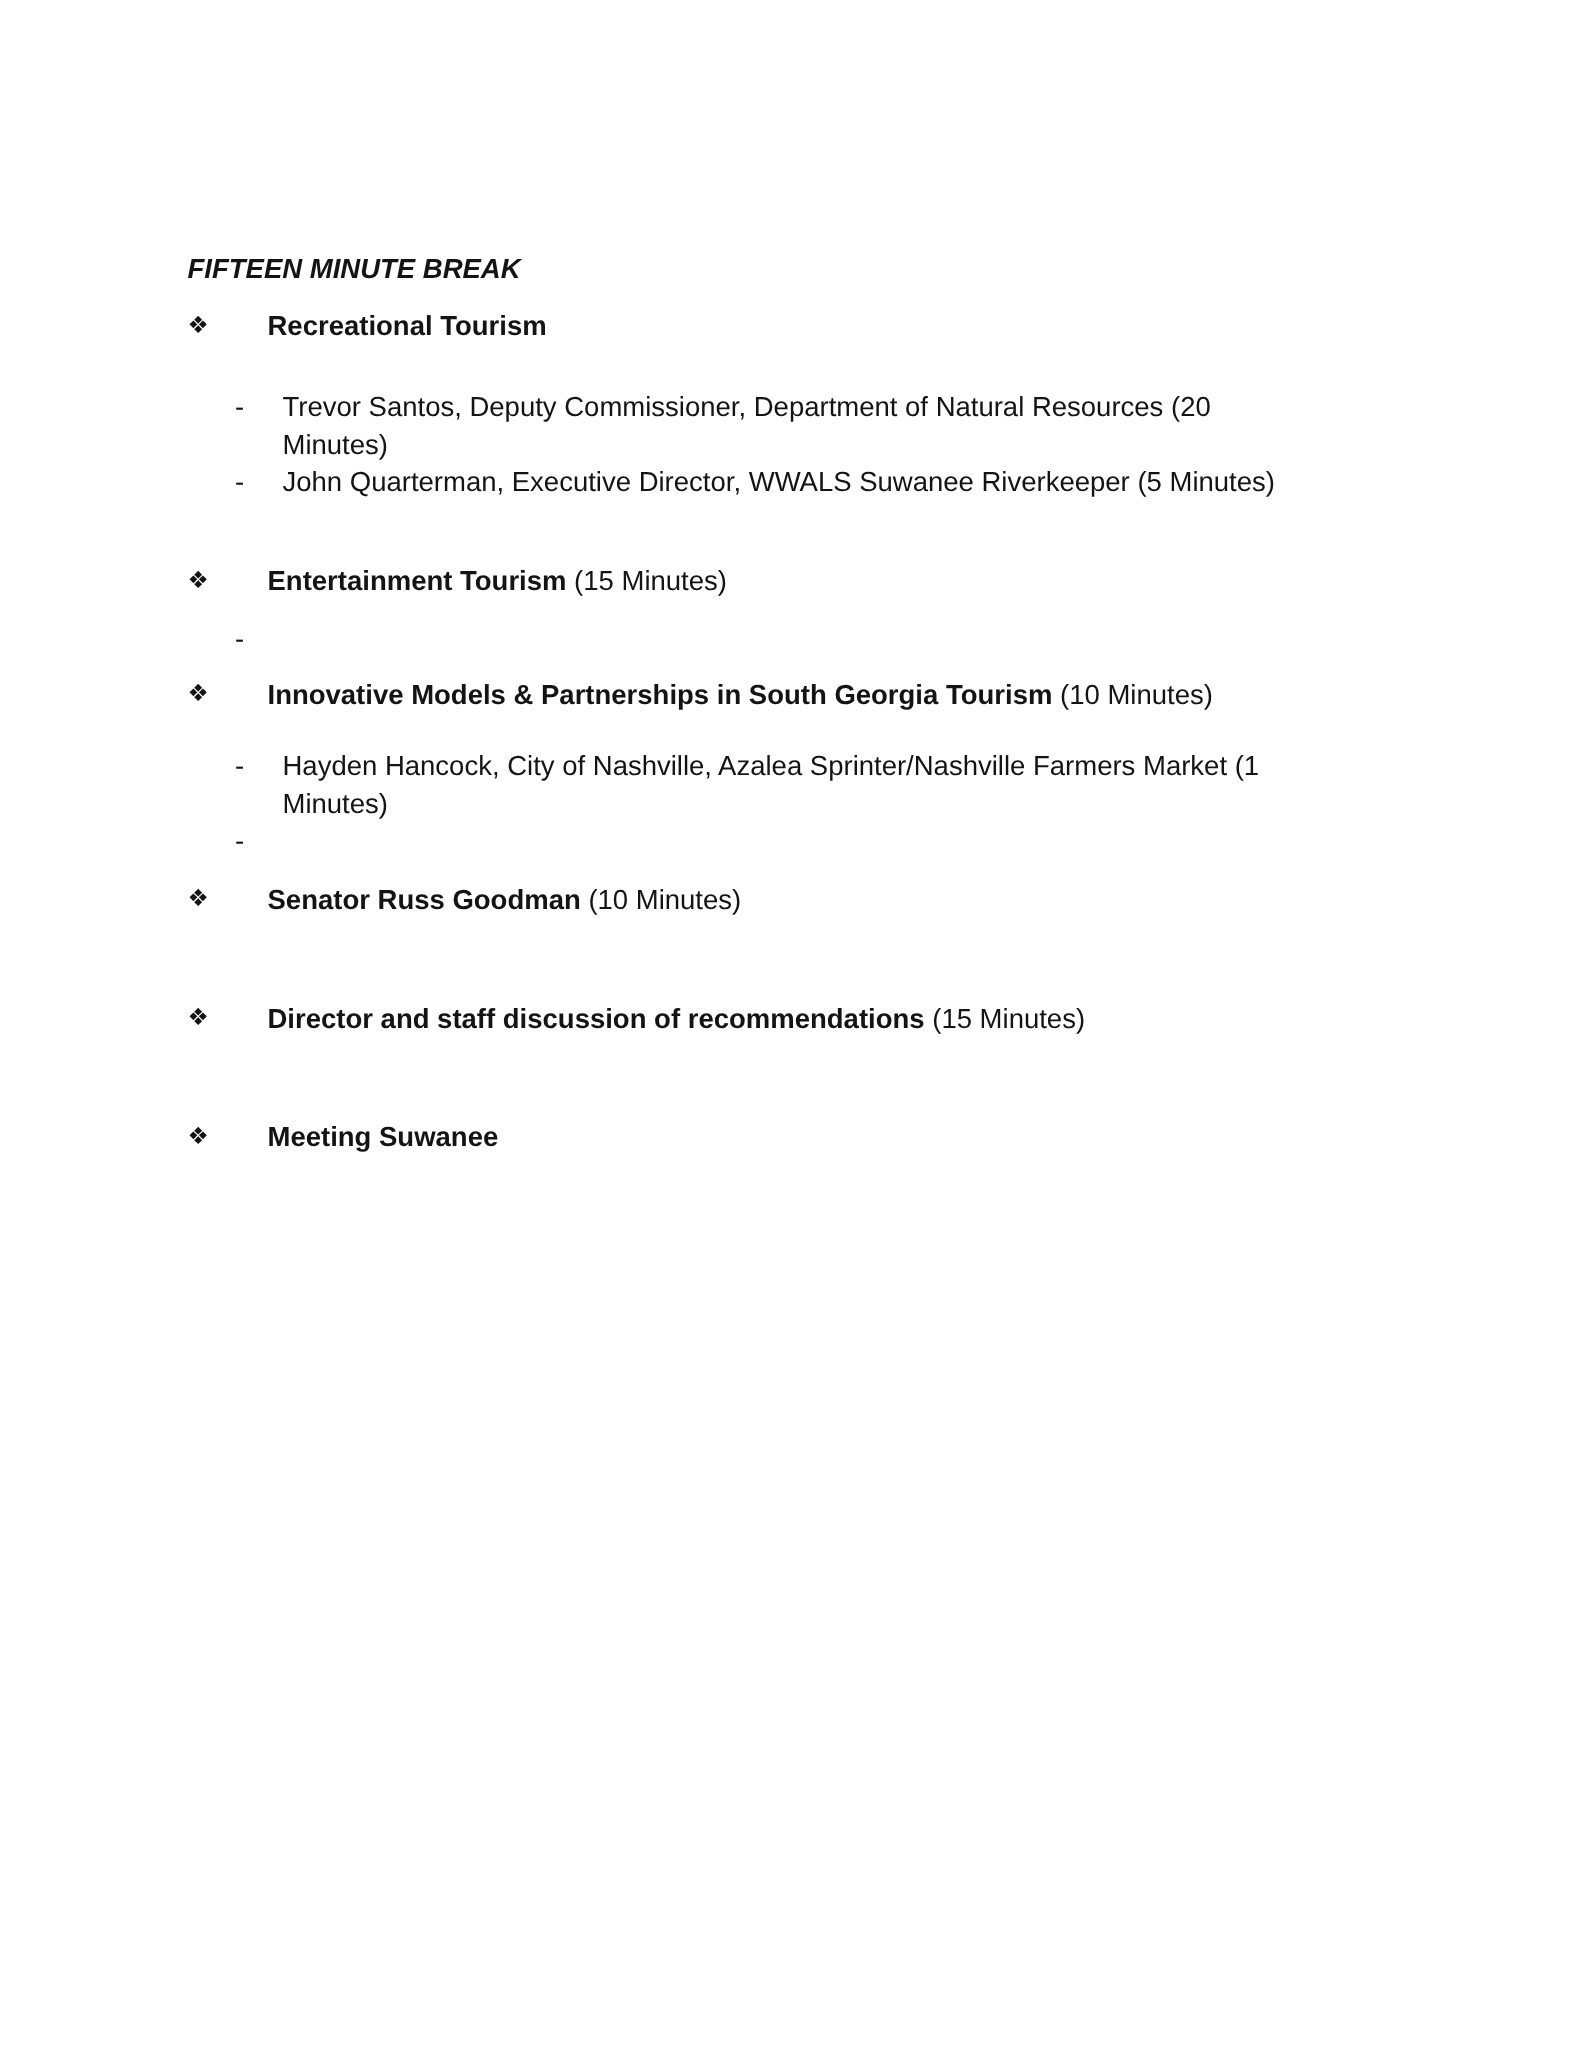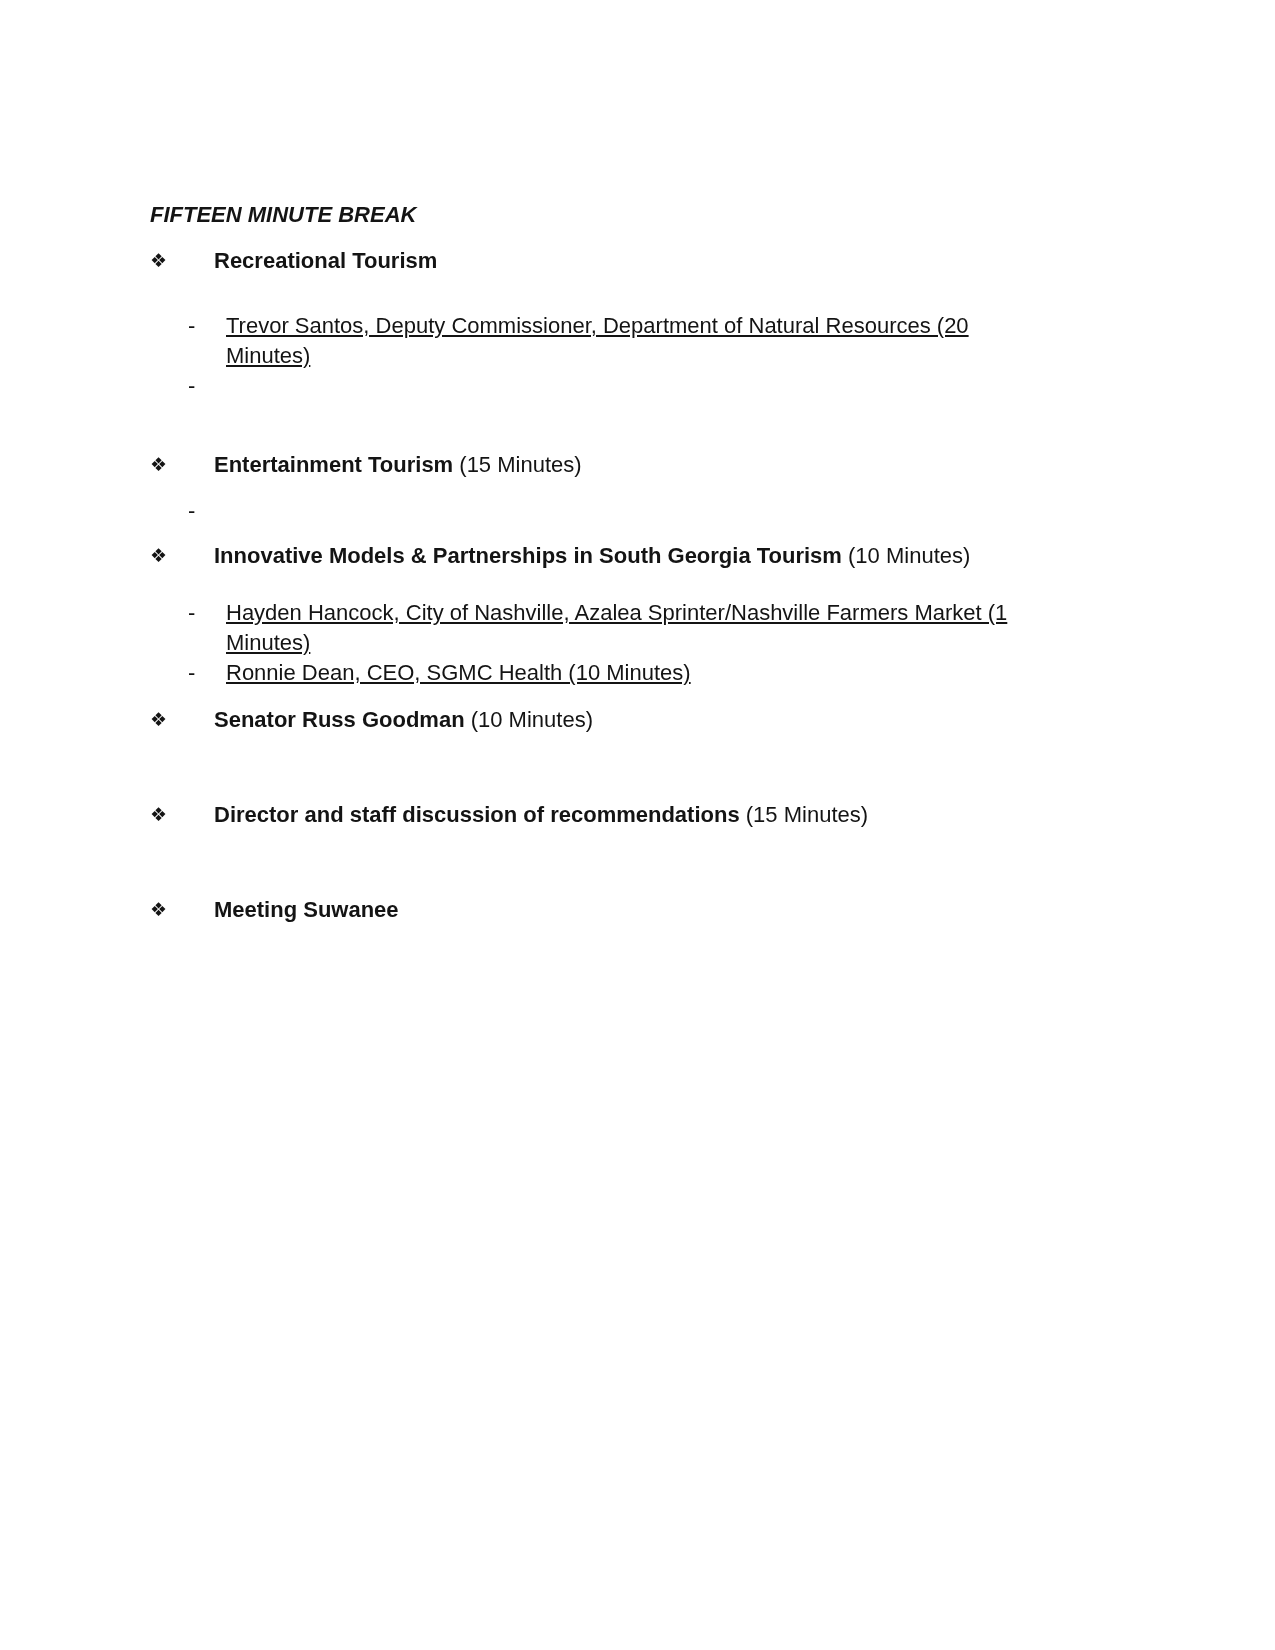--- a/index.html
+++ b/index.html
@@ -55,21 +55,20 @@
   }
   .l2 .dash {
     flex: 0 0 38px;
     width: 38px;
     font-weight: 400;
   }
   .l2 .l2-text {
     flex: 0 1 auto;
     max-width: 905px;
     white-space: pre-line;
-    text-decoration: underline;
   }
   
   .mt15 { margin-top: 15px; }
   .mt16 { margin-top: 16px; }
   .mt17 { margin-top: 17px; }
   .mt27 { margin-top: 27px; }
   .mt35 { margin-top: 35px; }
   .mt49 { margin-top: 49px; }
   .mt65 { margin-top: 65px; }
 </style>
@@ -86,20 +85,21 @@
       <span class="marker">❖</span>
       <span class="l1-text"><span class="item-title">Recreational Tourism</span><span class="item-suffix"></span></span>
     </div>
     <div class="l2 mt35">
       <span class="dash">-</span>
       <span class="l2-text">Trevor Santos, Deputy Commissioner, Department of Natural Resources (20
 Minutes)</span>
     </div>
     <div class="l2">
       <span class="dash">-</span>
+      <span class="l2-text">John Quarterman, Executive Director, WWALS Suwanee Riverkeeper (5 Minutes)</span>
     </div>
 
     <div class="l1 mt49">
       <span class="marker">❖</span>
       <span class="l1-text"><span class="item-title">Entertainment Tourism</span><span class="item-suffix"> (15 Minutes)</span></span>
     </div>
     <div class="l2 mt16">
       <span class="dash">-</span>
     </div>
 
@@ -107,21 +107,20 @@
       <span class="marker">❖</span>
       <span class="l1-text"><span class="item-title">Innovative Models &amp; Partnerships in South Georgia Tourism</span><span class="item-suffix"> (10 Minutes)</span></span>
     </div>
     <div class="l2 mt27">
       <span class="dash">-</span>
       <span class="l2-text">Hayden Hancock, City of Nashville, Azalea Sprinter/Nashville Farmers Market (1
 Minutes)</span>
     </div>
     <div class="l2">
       <span class="dash">-</span>
-      <span class="l2-text">Ronnie Dean, CEO, SGMC Health (10 Minutes)</span>
     </div>
 
     <div class="l1 mt17">
       <span class="marker">❖</span>
       <span class="l1-text"><span class="item-title">Senator Russ Goodman</span><span class="item-suffix"> (10 Minutes)</span></span>
     </div>
 
     <div class="l1 mt65">
       <span class="marker">❖</span>
       <span class="l1-text"><span class="item-title">Director and staff discussion of recommendations</span><span class="item-suffix"> (15 Minutes)</span></span>

